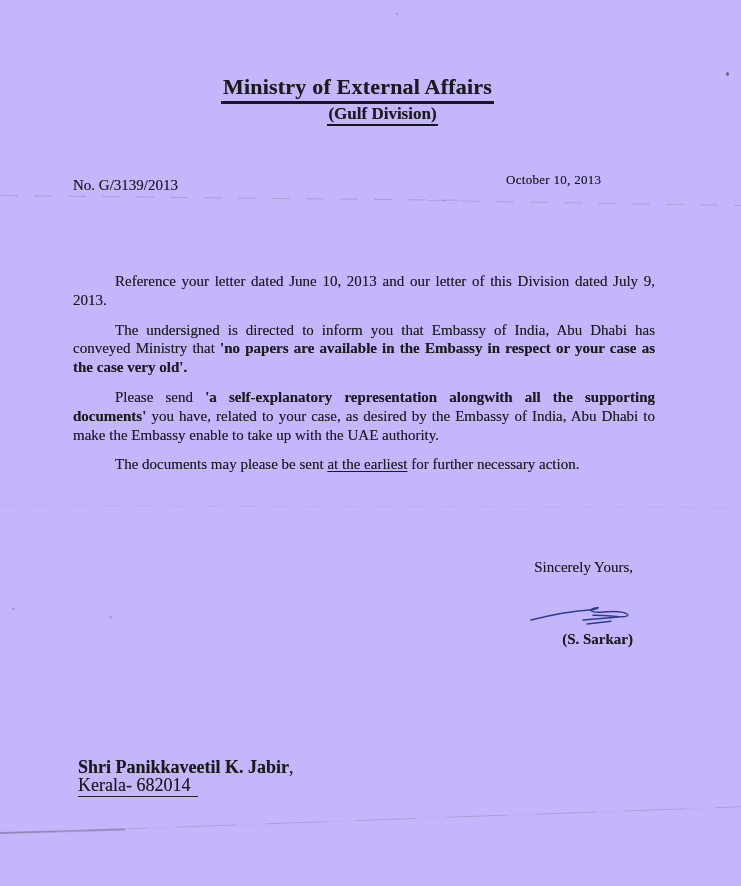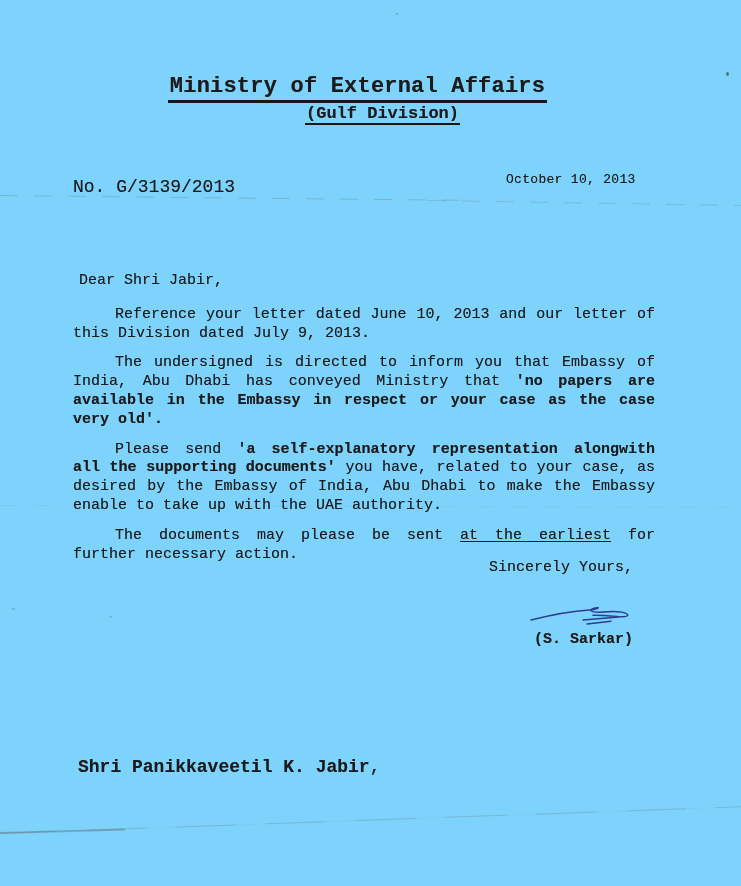--- a/index.html
+++ b/index.html
@@ -1,40 +1,40 @@
 <!DOCTYPE html>
 <html><head>
 <meta charset="utf-8">
 <style>
   html, body { margin: 0; padding: 0; background: #ffffff; }
   .page {
     position: relative;
     width: 741px;
     height: 886px;
-    background: #7dd3fc;
-    font-family: Liberation Mono, monospace;
+    background: #c4b5fd;
+    font-family: Liberation Serif, serif;
     color: #1b1b1b;
     overflow: hidden;
     text-shadow: 0 0 0.5px rgba(40,40,40,0.55);
   }
 
   
   .doc-title {
     position: absolute; top: 74px; left: -13px; width: 741px;
     text-align: center; font-size: 22px; font-weight: bold; letter-spacing: 0.2px;
   }
   .doc-title span { display: inline-block; border-bottom: 3px solid #171717; padding: 0 2px 1px; }
   .doc-subtitle {
     position: absolute; top: 104px; left: -12px; width: 741px;
     text-align: center; font-size: 17px; font-weight: bold;
   }
   .doc-subtitle span { display: inline-block; border-bottom: 2.5px solid #171717; padding: 0 1px 0; margin-left: 48px; }
 
   
-  .ref  { position: absolute; left: 73px;  top: 177px; font-size: 18px; }
+  .ref  { position: absolute; left: 73px;  top: 177px; font-size: 15px; }
   .date { position: absolute; left: 506px; top: 172px; font-size: 13px; letter-spacing: 0.3px; }
 
   
   .body-block { position: absolute; left: 73px; top: 272px; width: 582px; font-size: 15px; line-height: 18.8px; }
   .salutation { margin: 0 0 15px; padding-left: 6px; }
   .body-block p { margin: 0 0 11px; text-indent: 42px; text-align: justify; }
   .b { font-weight: bold; }
   .u { text-decoration: underline; text-underline-offset: 2px; }
 
   
@@ -83,21 +83,20 @@
     <span>Ministry of External Affairs</span>
   </div>
   <div class="doc-subtitle">
     <span>(Gulf Division)</span>
   </div>
 
   <div class="ref">No. G/3139/2013</div>
   <div class="date">October 10, 2013</div>
 
   <div class="body-block">
-    <div class="salutation">Dear Shri Jabir,</div>
     <div>
         <p><span>Reference your letter dated June 10, 2013 and our letter of this Division dated July 9, 2013.</span></p>
         <p><span>The undersigned is directed to inform you that Embassy of India, Abu Dhabi has conveyed Ministry that </span><span class="b">'no papers are available in the Embassy in respect or your case as the case very old'.</span></p>
         <p><span>Please send </span><span class="b">'a self-explanatory representation alongwith all the supporting documents'</span><span> you have, related to your case, as desired by the Embassy of India, Abu Dhabi to make the Embassy enable to take up with the UAE authority.</span></p>
         <p><span>The documents may please be sent </span><span class="u">at the earliest</span><span> for further necessary action.</span></p>
       </div>
   </div>
 
   <div class="closing-block">
     <div>Sincerely Yours,</div>
@@ -108,15 +107,18 @@
           <path d="M54 18 L90 15"></path>
           <path d="M58 22 L82 19.2"></path>
         </g>
       </svg>
     </div>
     <div class="sig-name">(S. Sarkar)</div>
   </div>
 
   <div class="recipient">
     <div><span class="b">Shri Panikkaveetil K. Jabir</span><span>,</span></div>
+    <div class="last-line">
+      <span>Kerala- 682014</span>
+    </div>
   </div>
 
 </div>
 
 </body></html>

